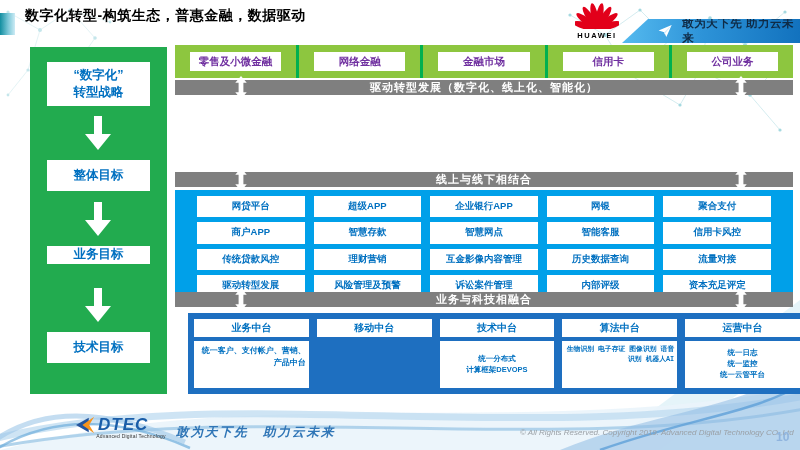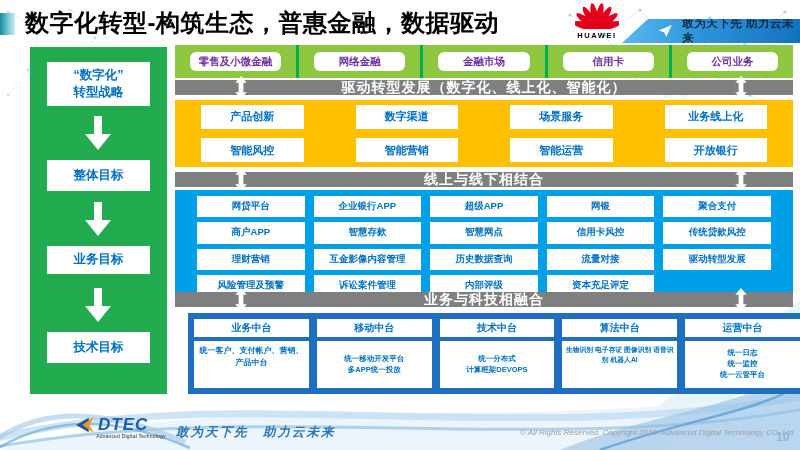--- a/index.html
+++ b/index.html
@@ -4,21 +4,21 @@
 <style>
   html,body{margin:0;padding:0;background:#fff;}
   .slide{position:relative;width:800px;height:450px;background:#fff;overflow:hidden;
          font-family:"Liberation Sans","DejaVu Sans",sans-serif;}
   .abs{position:absolute;}
   .decor{position:absolute;pointer-events:none;}
 
   
   .title-accent{position:absolute;left:0;top:13px;width:15px;height:22px;
     background:linear-gradient(90deg,#128EA0 0%,#7CC8D8 55%,#CDEBF5 100%);}
-  .page-title{position:absolute;left:25px;top:7px;margin:0;font-size:24px;font-weight:bold;
+  .page-title{position:absolute;left:25px;top:7px;margin:0;font-size:14px;font-weight:bold;
     color:#000;letter-spacing:.5px;}
   .huawei{position:absolute;left:569px;top:3px;width:56px;text-align:center;}
   .huawei-label{font-size:7.5px;font-weight:bold;letter-spacing:1.6px;color:#000;margin-top:-2px;}
   .ribbon{position:absolute;left:622px;top:19px;width:178px;height:24px;
     background:linear-gradient(90deg,#55BAEF 0%,#2D93D8 45%,#1272BE 100%);
     clip-path:polygon(26px 0,100% 0,100% 100%,0 100%);
     display:flex;align-items:center;}
   .ribbon svg{margin-left:36px;}
   .ribbon-text{font-size:11.5px;font-weight:bold;color:#0F2B46;margin-left:10px;letter-spacing:.5px;}
 
@@ -30,24 +30,24 @@
   .pre{white-space:pre-line;}
   .down-arrow{position:absolute;left:55px;}
 
   
   .main-bar{position:absolute;left:175px;width:618px;}
 
   
   .biz-row{top:45px;height:33px;background:#00B050;display:flex;gap:3px;}
   .biz-cell{flex:1;background:#8DC63F;display:flex;align-items:center;justify-content:center;}
   .biz-box{width:calc(100% - 30px);height:19px;background:#fff;color:#7030A0;font-weight:bold;
-    font-size:10.5px;display:flex;align-items:center;justify-content:center;border-radius:6px;}
-
-  
-  .gray-bar{height:15px;background:#7F7F7F;color:#fff;font-weight:bold;font-size:14px;
+    font-size:10.5px;display:flex;align-items:center;justify-content:center;}
+
+  
+  .gray-bar{height:15px;background:#7F7F7F;color:#fff;font-weight:bold;font-size:11px;
     display:flex;align-items:center;justify-content:center;letter-spacing:1px;}
   .ud{position:absolute;top:-4px;}
   .ud.l{left:60px;} .ud.r{right:46px;}
 
   
   .yellow{top:100px;height:67px;background:#FFC000;display:grid;
     grid-template-columns:repeat(4,1fr);grid-auto-rows:1fr;align-items:center;justify-items:center;
     padding:0;}
   .y-box{width:calc(100% - 52px);height:24px;background:#fff;color:#0070C0;font-weight:bold;
     font-size:11px;display:flex;align-items:center;justify-content:center;}
@@ -59,22 +59,22 @@
     display:flex;align-items:center;justify-content:center;}
 
   
   .blue2{top:313px;height:81px;background:#1E6FC0;display:flex;gap:8px;padding:6px;box-sizing:border-box;margin-left:13px;}
   .b2-col{flex:1;display:flex;flex-direction:column;}
   .b2-head{height:18px;background:#fff;color:#0070C0;font-weight:bold;font-size:10px;
     display:flex;align-items:center;justify-content:center;}
   .b2-body{flex:1;margin-top:4px;background:#fff;color:#0070C0;font-weight:bold;font-size:7.5px;
     display:flex;align-items:center;justify-content:center;text-align:center;line-height:1.45;
     white-space:pre-line;padding:1px 2px;box-sizing:border-box;}
-  .b2-body.left{justify-content:flex-start;text-align:center;align-items:flex-start;padding:4px 3px;
-    white-space:normal;font-size:8px;}
+  .b2-body.left{justify-content:flex-start;text-align:right;align-items:flex-start;padding:4px 3px;
+    white-space:normal;font-size:8px;font-family:Liberation Mono, monospace;}
 
   
   .dtec{position:absolute;left:76px;top:415px;width:110px;text-align:center;}
   .dtec-row{display:flex;align-items:center;gap:2px;}
   .dtec-word{font-size:17px;font-weight:800;color:#1A5DA8;letter-spacing:1px;font-style:italic;}
   .dtec-sub{font-size:5px;color:#333;margin-top:-2px;letter-spacing:.2px;}
   .footer-slogan{position:absolute;left:176px;top:424px;font-size:12.5px;font-weight:bold;
     font-style:italic;color:#2F75B6;letter-spacing:2px;}
   .copyright{position:absolute;left:520px;top:428px;font-size:8px;font-style:italic;color:#9aa0a6;}
   .page-num{position:absolute;left:776px;top:430px;font-size:12px;font-weight:bold;color:#8FB4DE;}
@@ -162,21 +162,21 @@
   <div class="sidebar">
     <div class="side-box pre" style="top:15px;height:44px;">“数字化”
 转型战略</div>
     <svg class="down-arrow" style="top:68px;" width="26" height="36" viewBox="0 0 26 34">
         <path d="M9 0 h8 v18 h9 L13 34 L0 18 h9 Z" fill="#fff"></path>
       </svg>
     <div class="side-box" style="top:113px;height:31px;">整体目标</div>
     <svg class="down-arrow" style="top:154px;" width="26" height="36" viewBox="0 0 26 34">
         <path d="M9 0 h8 v18 h9 L13 34 L0 18 h9 Z" fill="#fff"></path>
       </svg>
-    <div class="side-box" style="top:199px;height:28px;">业务目标</div>
+    <div class="side-box" style="top:199px;height:18px;">业务目标</div>
     <svg class="down-arrow" style="top:240px;" width="26" height="36" viewBox="0 0 26 34">
         <path d="M9 0 h8 v18 h9 L13 34 L0 18 h9 Z" fill="#fff"></path>
       </svg>
     <div class="side-box" style="top:285px;height:31px;">技术目标</div>
   </div>
 
   <div class="main-bar biz-row abs">
     <div class="biz-cell">
         <div class="biz-box">零售及小微金融</div>
       </div>
@@ -197,50 +197,41 @@
   <div class="main-bar gray-bar abs" style="top:80px;">
     <svg class="ud l" width="12" height="23" viewBox="0 0 12 24">
         <path d="M6 0 L12 7 H8.5 V17 H12 L6 24 L0 17 H3.5 V7 H0 Z" fill="#fff"></path>
       </svg>
     <span>驱动转型发展（数字化、线上化、智能化）</span>
     <svg class="ud r" width="12" height="23" viewBox="0 0 12 24">
         <path d="M6 0 L12 7 H8.5 V17 H12 L6 24 L0 17 H3.5 V7 H0 Z" fill="#fff"></path>
       </svg>
   </div>
 
-  <div class="main-bar yellow abs">
-    <div class="y-box">产品创新</div>
-    <div class="y-box">数字渠道</div>
-    <div class="y-box">场景服务</div>
-    <div class="y-box">业务线上化</div>
-    <div class="y-box">智能风控</div>
-    <div class="y-box">智能营销</div>
-    <div class="y-box">智能运营</div>
-    <div class="y-box">开放银行</div>
-  </div>
 
   <div class="main-bar gray-bar abs" style="top:172px;">
     <svg class="ud l" width="12" height="23" viewBox="0 0 12 24">
         <path d="M6 0 L12 7 H8.5 V17 H12 L6 24 L0 17 H3.5 V7 H0 Z" fill="#fff"></path>
       </svg>
     <span>线上与线下相结合</span>
     <svg class="ud r" width="12" height="23" viewBox="0 0 12 24">
         <path d="M6 0 L12 7 H8.5 V17 H12 L6 24 L0 17 H3.5 V7 H0 Z" fill="#fff"></path>
       </svg>
   </div>
 
   <div class="main-bar blue1 abs">
     <div class="b1-box">网贷平台</div>
+    <div class="b1-box">超级APP</div>
     <div class="b1-box">企业银行APP</div>
-    <div class="b1-box">超级APP</div>
     <div class="b1-box">网银</div>
     <div class="b1-box">聚合支付</div>
     <div class="b1-box">商户APP</div>
     <div class="b1-box">智慧存款</div>
     <div class="b1-box">智慧网点</div>
+    <div class="b1-box">智能客服</div>
     <div class="b1-box">信用卡风控</div>
     <div class="b1-box">传统贷款风控</div>
     <div class="b1-box">理财营销</div>
     <div class="b1-box">互金影像内容管理</div>
     <div class="b1-box">历史数据查询</div>
     <div class="b1-box">流量对接</div>
     <div class="b1-box">驱动转型发展</div>
     <div class="b1-box">风险管理及预警</div>
     <div class="b1-box">诉讼案件管理</div>
     <div class="b1-box">内部评级</div>
@@ -257,22 +248,20 @@
       </svg>
   </div>
 
   <div class="main-bar blue2 abs">
     <div class="b2-col">
       <div class="b2-head">业务中台</div>
       <div class="b2-body left">统一客户、支付帐户、营销、产品中台</div>
     </div>
     <div class="b2-col">
       <div class="b2-head">移动中台</div>
-      <div class="b2-body">统一移动开发平台
-多APP统一投放</div>
     </div>
     <div class="b2-col">
       <div class="b2-head">技术中台</div>
       <div class="b2-body">统一分布式
 计算框架DEVOPS</div>
     </div>
     <div class="b2-col">
       <div class="b2-head">算法中台</div>
       <div class="b2-body left" style="font-size:6.8px;">生物识别 电子存证
 图像识别 语音识别

